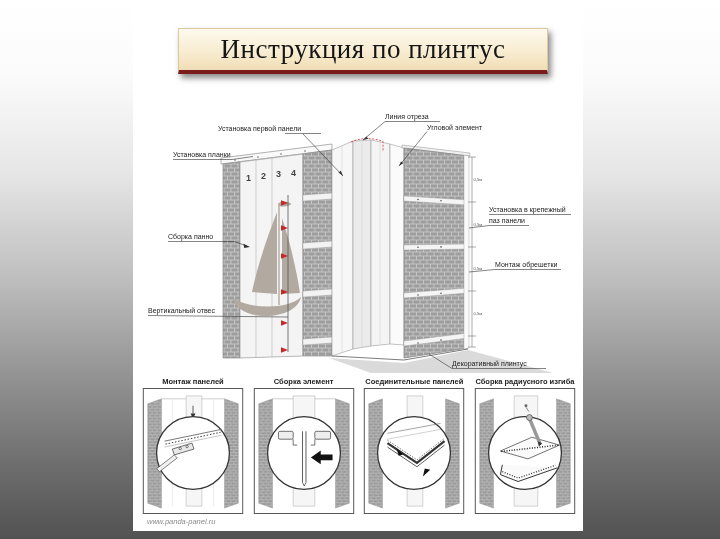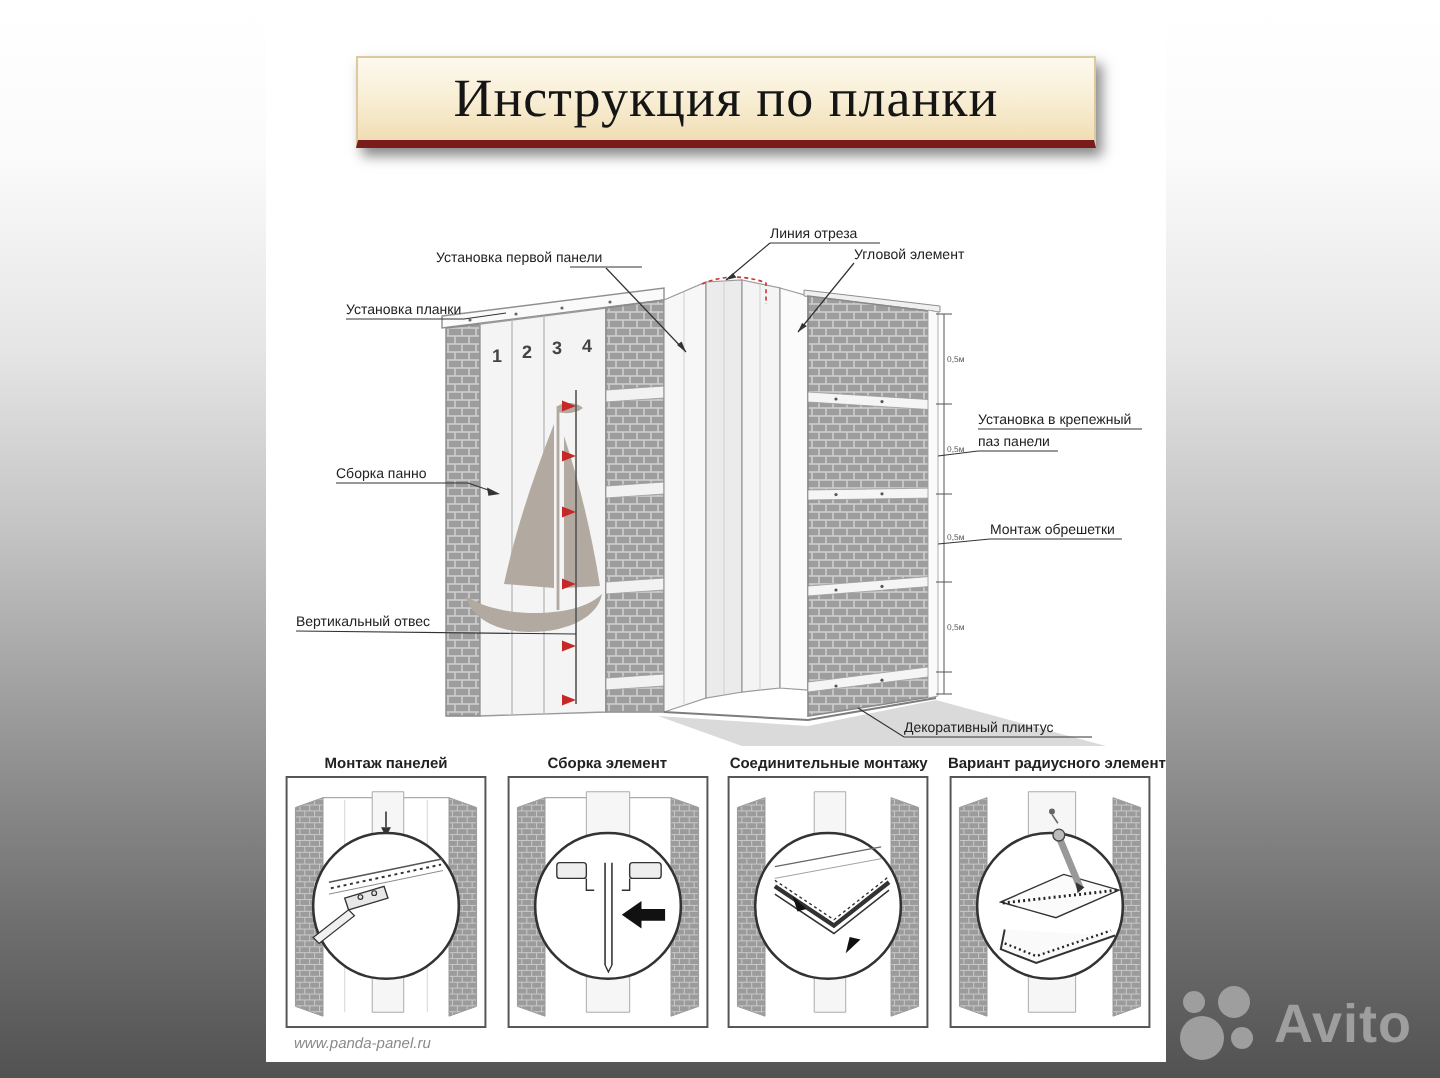--- a/index.html
+++ b/index.html
@@ -29,21 +29,21 @@
   .meas{font-size:4.2px;fill:#555;}
 </style>
 </head>
 <body>
 
 <div class="stage">
 
   <div class="content"></div>
 
   <div class="banner">
-    <span class="banner-text">Инструкция по планки</span>
+    <span class="banner-text">Инструкция по плинтус</span>
   </div>
 
   <svg class="diagram" viewBox="0 0 450 286" xmlns="http://www.w3.org/2000/svg">
     <defs>
       <pattern id="brickM" width="14" height="8" patternUnits="userSpaceOnUse">
         <rect width="14" height="8" fill="#cecece"></rect>
         <rect x="0.4" y="0.4" width="6.2" height="3.2" fill="#9d9d9d"></rect>
         <rect x="7.4" y="0.4" width="6.2" height="3.2" fill="#9d9d9d"></rect>
         <rect x="-3.1" y="4.4" width="6.2" height="3.2" fill="#9d9d9d"></rect>
         <rect x="3.9" y="4.4" width="6.2" height="3.2" fill="#9d9d9d"></rect>
@@ -232,21 +232,21 @@
         <path d="M40,52 v6 h4" fill="none" stroke="#333" stroke-width="0.7"></path>
         <path d="M62,52 v6 h-4" fill="none" stroke="#333" stroke-width="0.7"></path>
         <line x1="49.5" y1="44" x2="49.5" y2="96" stroke="#333" stroke-width="0.8"></line>
         <line x1="53" y1="44" x2="53" y2="96" stroke="#333" stroke-width="0.8"></line>
         <path d="M49.5,96 L51.2,99.5 L53,96" fill="none" stroke="#333" stroke-width="0.7"></path>
         <polygon points="58,70.5 68,63.5 68,67.5 80,67.5 80,73.5 68,73.5 68,77.5" fill="#111"></polygon>
       </svg>
     </div>
 
     <div class="detail">
-      <div class="detail-title">Соединительные монтажу</div>
+      <div class="detail-title">Соединительные панелей</div>
       <svg viewBox="0 0 102 128" xmlns="http://www.w3.org/2000/svg">
         <defs>
             <pattern id="bC" width="10" height="6" patternUnits="userSpaceOnUse">
           <rect width="10" height="6" fill="#c9c9c9"></rect>
           <rect x="0" y="0" width="4.5" height="2.5" fill="#9b9b9b"></rect>
               <rect x="5" y="0" width="4.5" height="2.5" fill="#9b9b9b"></rect>
           <rect x="-2.5" y="3" width="4.5" height="2.5" fill="#9b9b9b"></rect>
               <rect x="2.5" y="3" width="4.5" height="2.5" fill="#9b9b9b"></rect>
               <rect x="7.5" y="3" width="4.5" height="2.5" fill="#9b9b9b"></rect>
         </pattern>
@@ -260,21 +260,21 @@
         <line x1="24" y1="52" x2="78" y2="42" stroke="#888" stroke-width="0.4"></line>
         <path d="M24,53 L54,73 L82,51" fill="none" stroke="#333" stroke-width="0.7" stroke-dasharray="1.5,1.5"></path>
         <path d="M24,56 L54,76 L82,54" fill="none" stroke="#333" stroke-width="2.2"></path>
         <path d="M24,60 L54,80 L82,58" fill="none" stroke="#333" stroke-width="0.8"></path>
         <polygon points="33,61 40,67.5 35.5,68.8" fill="#111"></polygon>
         <polygon points="60,90 67.5,83 62,81.8" fill="#111"></polygon>
       </svg>
     </div>
 
     <div class="detail">
-      <div class="detail-title">Вариант радиусного элемент</div>
+      <div class="detail-title">Сборка радиусного изгиба</div>
       <svg viewBox="0 0 102 128" xmlns="http://www.w3.org/2000/svg">
         <defs>
             <pattern id="bD" width="10" height="6" patternUnits="userSpaceOnUse">
           <rect width="10" height="6" fill="#c9c9c9"></rect>
           <rect x="0" y="0" width="4.5" height="2.5" fill="#9b9b9b"></rect>
               <rect x="5" y="0" width="4.5" height="2.5" fill="#9b9b9b"></rect>
           <rect x="-2.5" y="3" width="4.5" height="2.5" fill="#9b9b9b"></rect>
               <rect x="2.5" y="3" width="4.5" height="2.5" fill="#9b9b9b"></rect>
               <rect x="7.5" y="3" width="4.5" height="2.5" fill="#9b9b9b"></rect>
         </pattern>
@@ -292,25 +292,14 @@
         <path d="M28,85 L44,91.5 L82,78.5" fill="none" stroke="#222" stroke-width="1.2" stroke-dasharray="1,1.6"></path>
         <line x1="56" y1="32" x2="66" y2="56" stroke="#999" stroke-width="3.5" stroke-linecap="round"></line>
         <circle cx="55.5" cy="30" r="3" fill="#bbb" stroke="#444" stroke-width="0.7"></circle>
         <polygon points="64,54 68.5,56.5 65,59.5" fill="#333"></polygon>
       </svg>
     </div>
   </div>
 
   <div class="site-url">www.panda-panel.ru</div>
 
-  <div class="watermark">
-    <svg width="44" height="40" viewBox="0 0 44 40" xmlns="http://www.w3.org/2000/svg">
-      <g fill="#9e9e9e">
-        <circle cx="10" cy="9" r="5.5"></circle>
-        <circle cx="30" cy="9" r="8"></circle>
-        <circle cx="14" cy="27" r="11"></circle>
-        <circle cx="34" cy="27" r="5.5"></circle>
-      </g>
-    </svg>
-    <span class="watermark-text">Avito</span>
-  </div>
 
 </div>
 
 </body></html>

